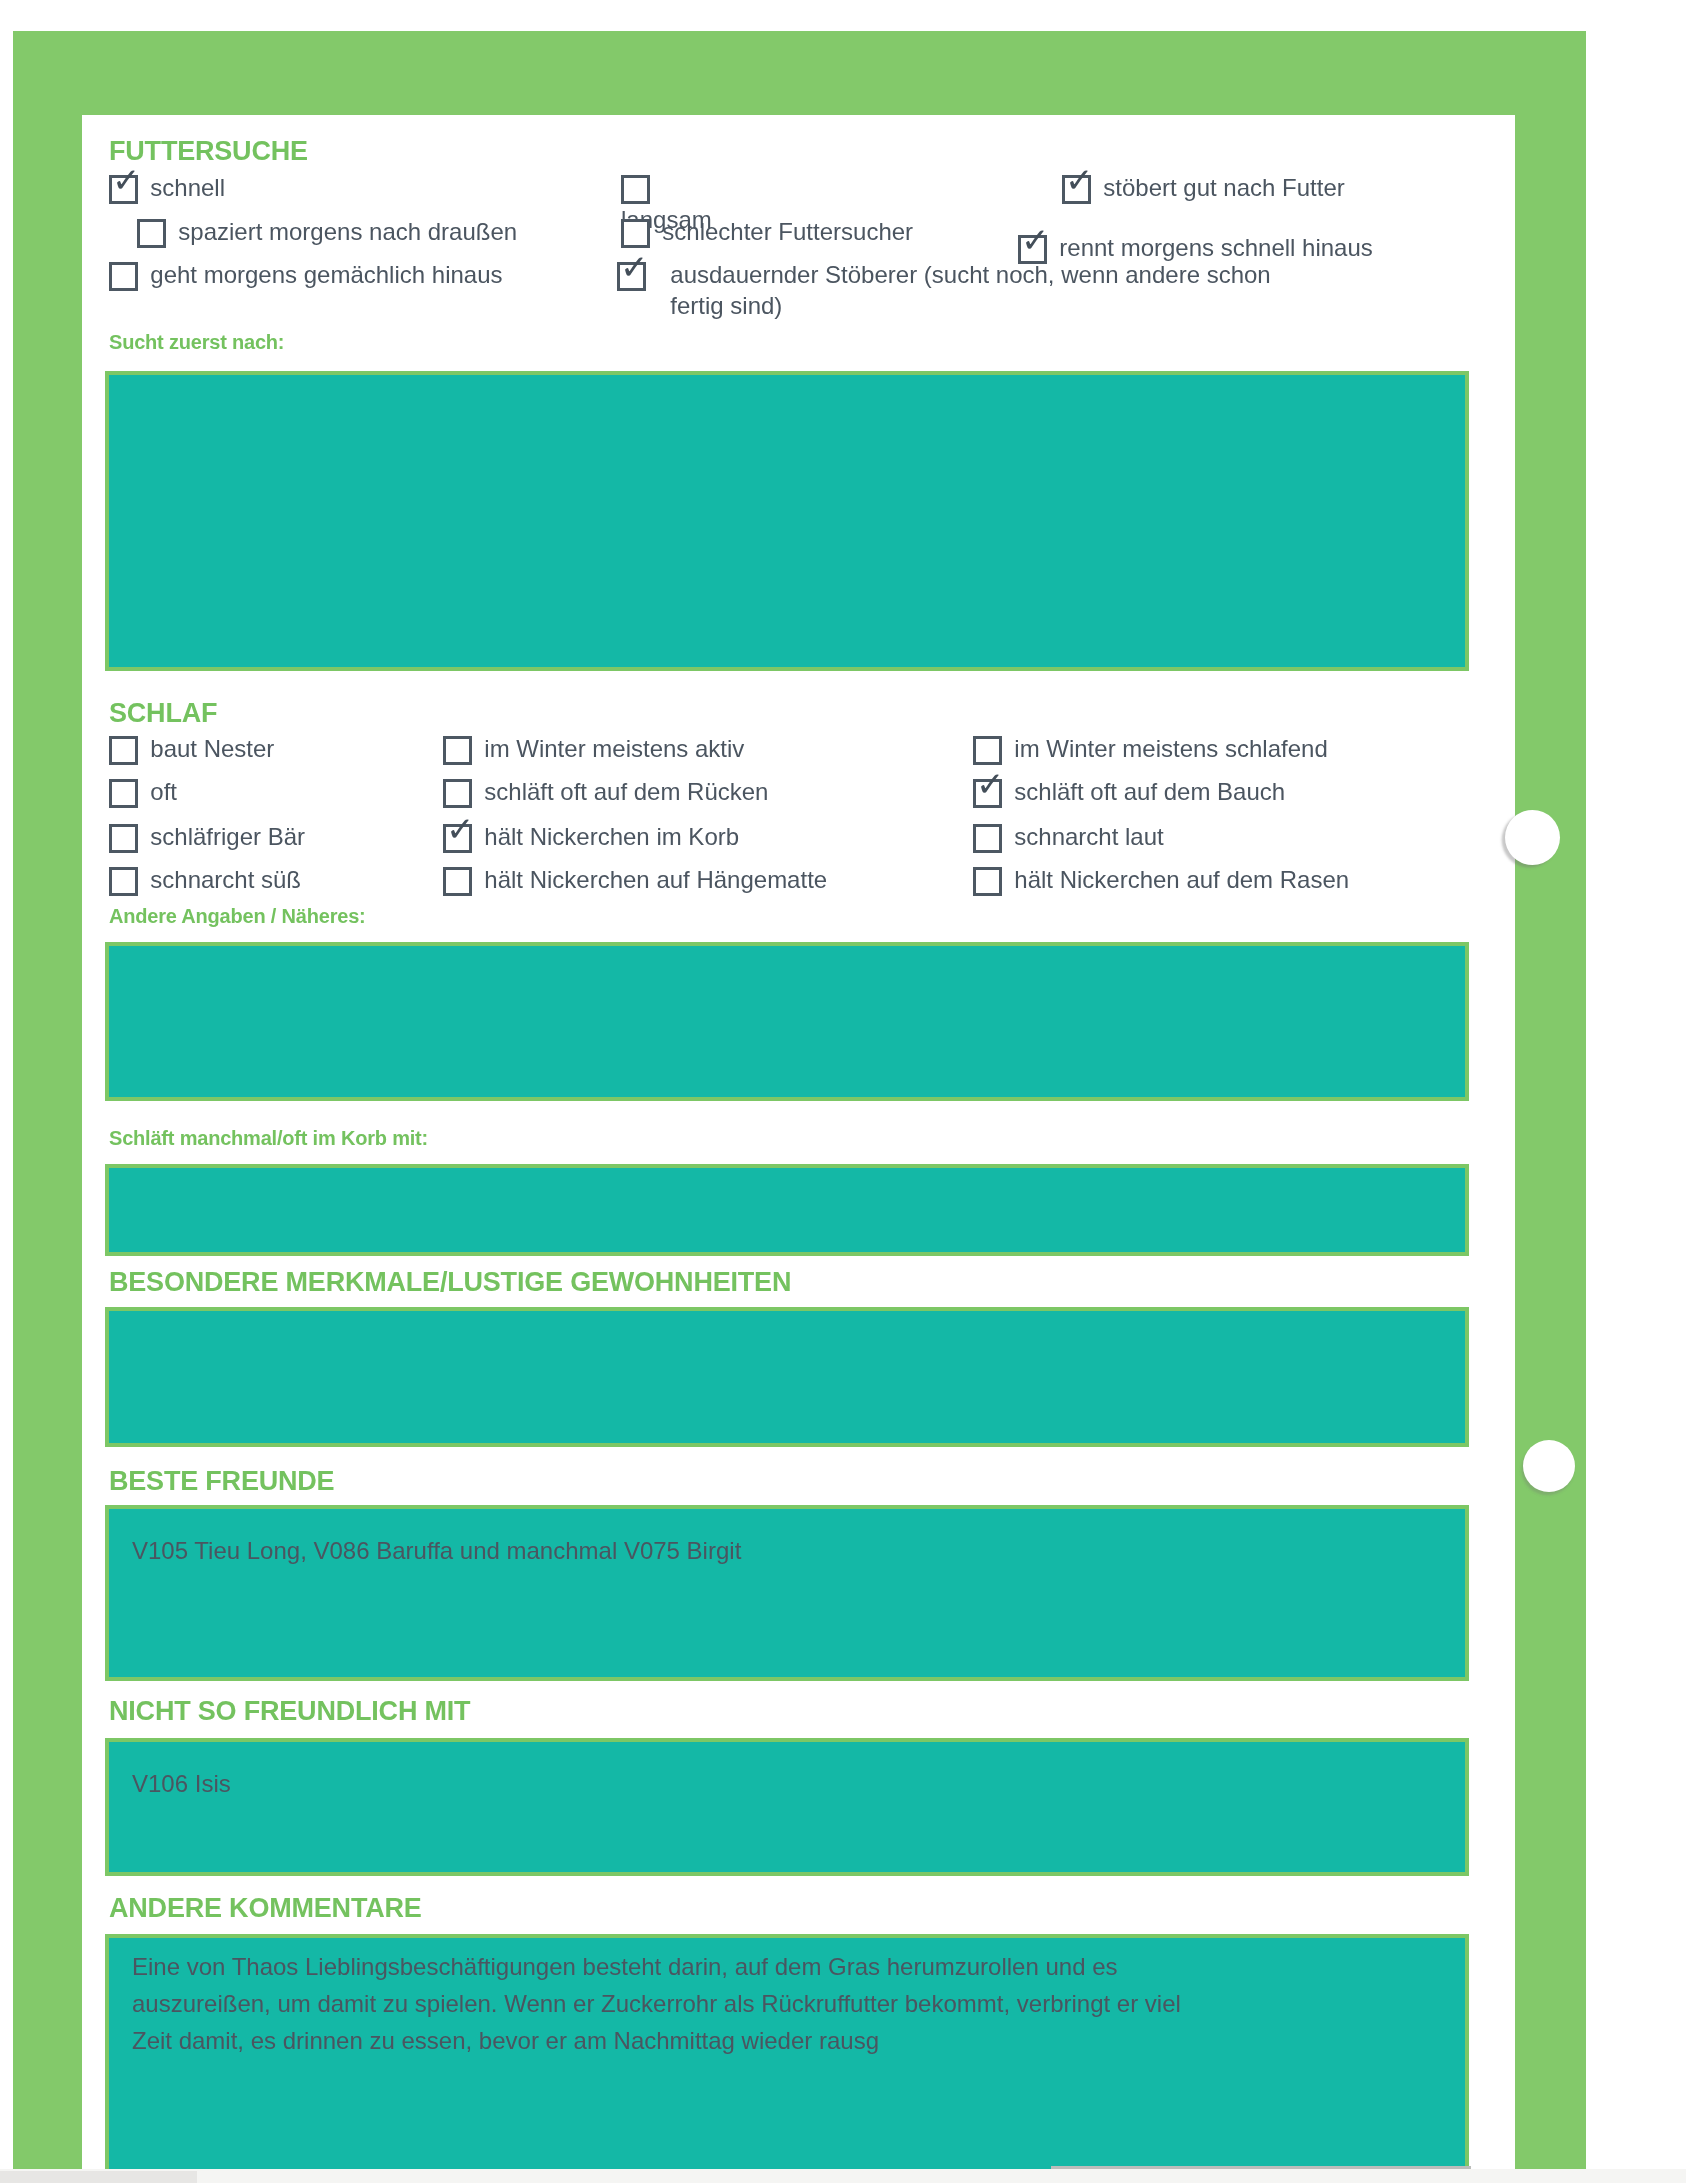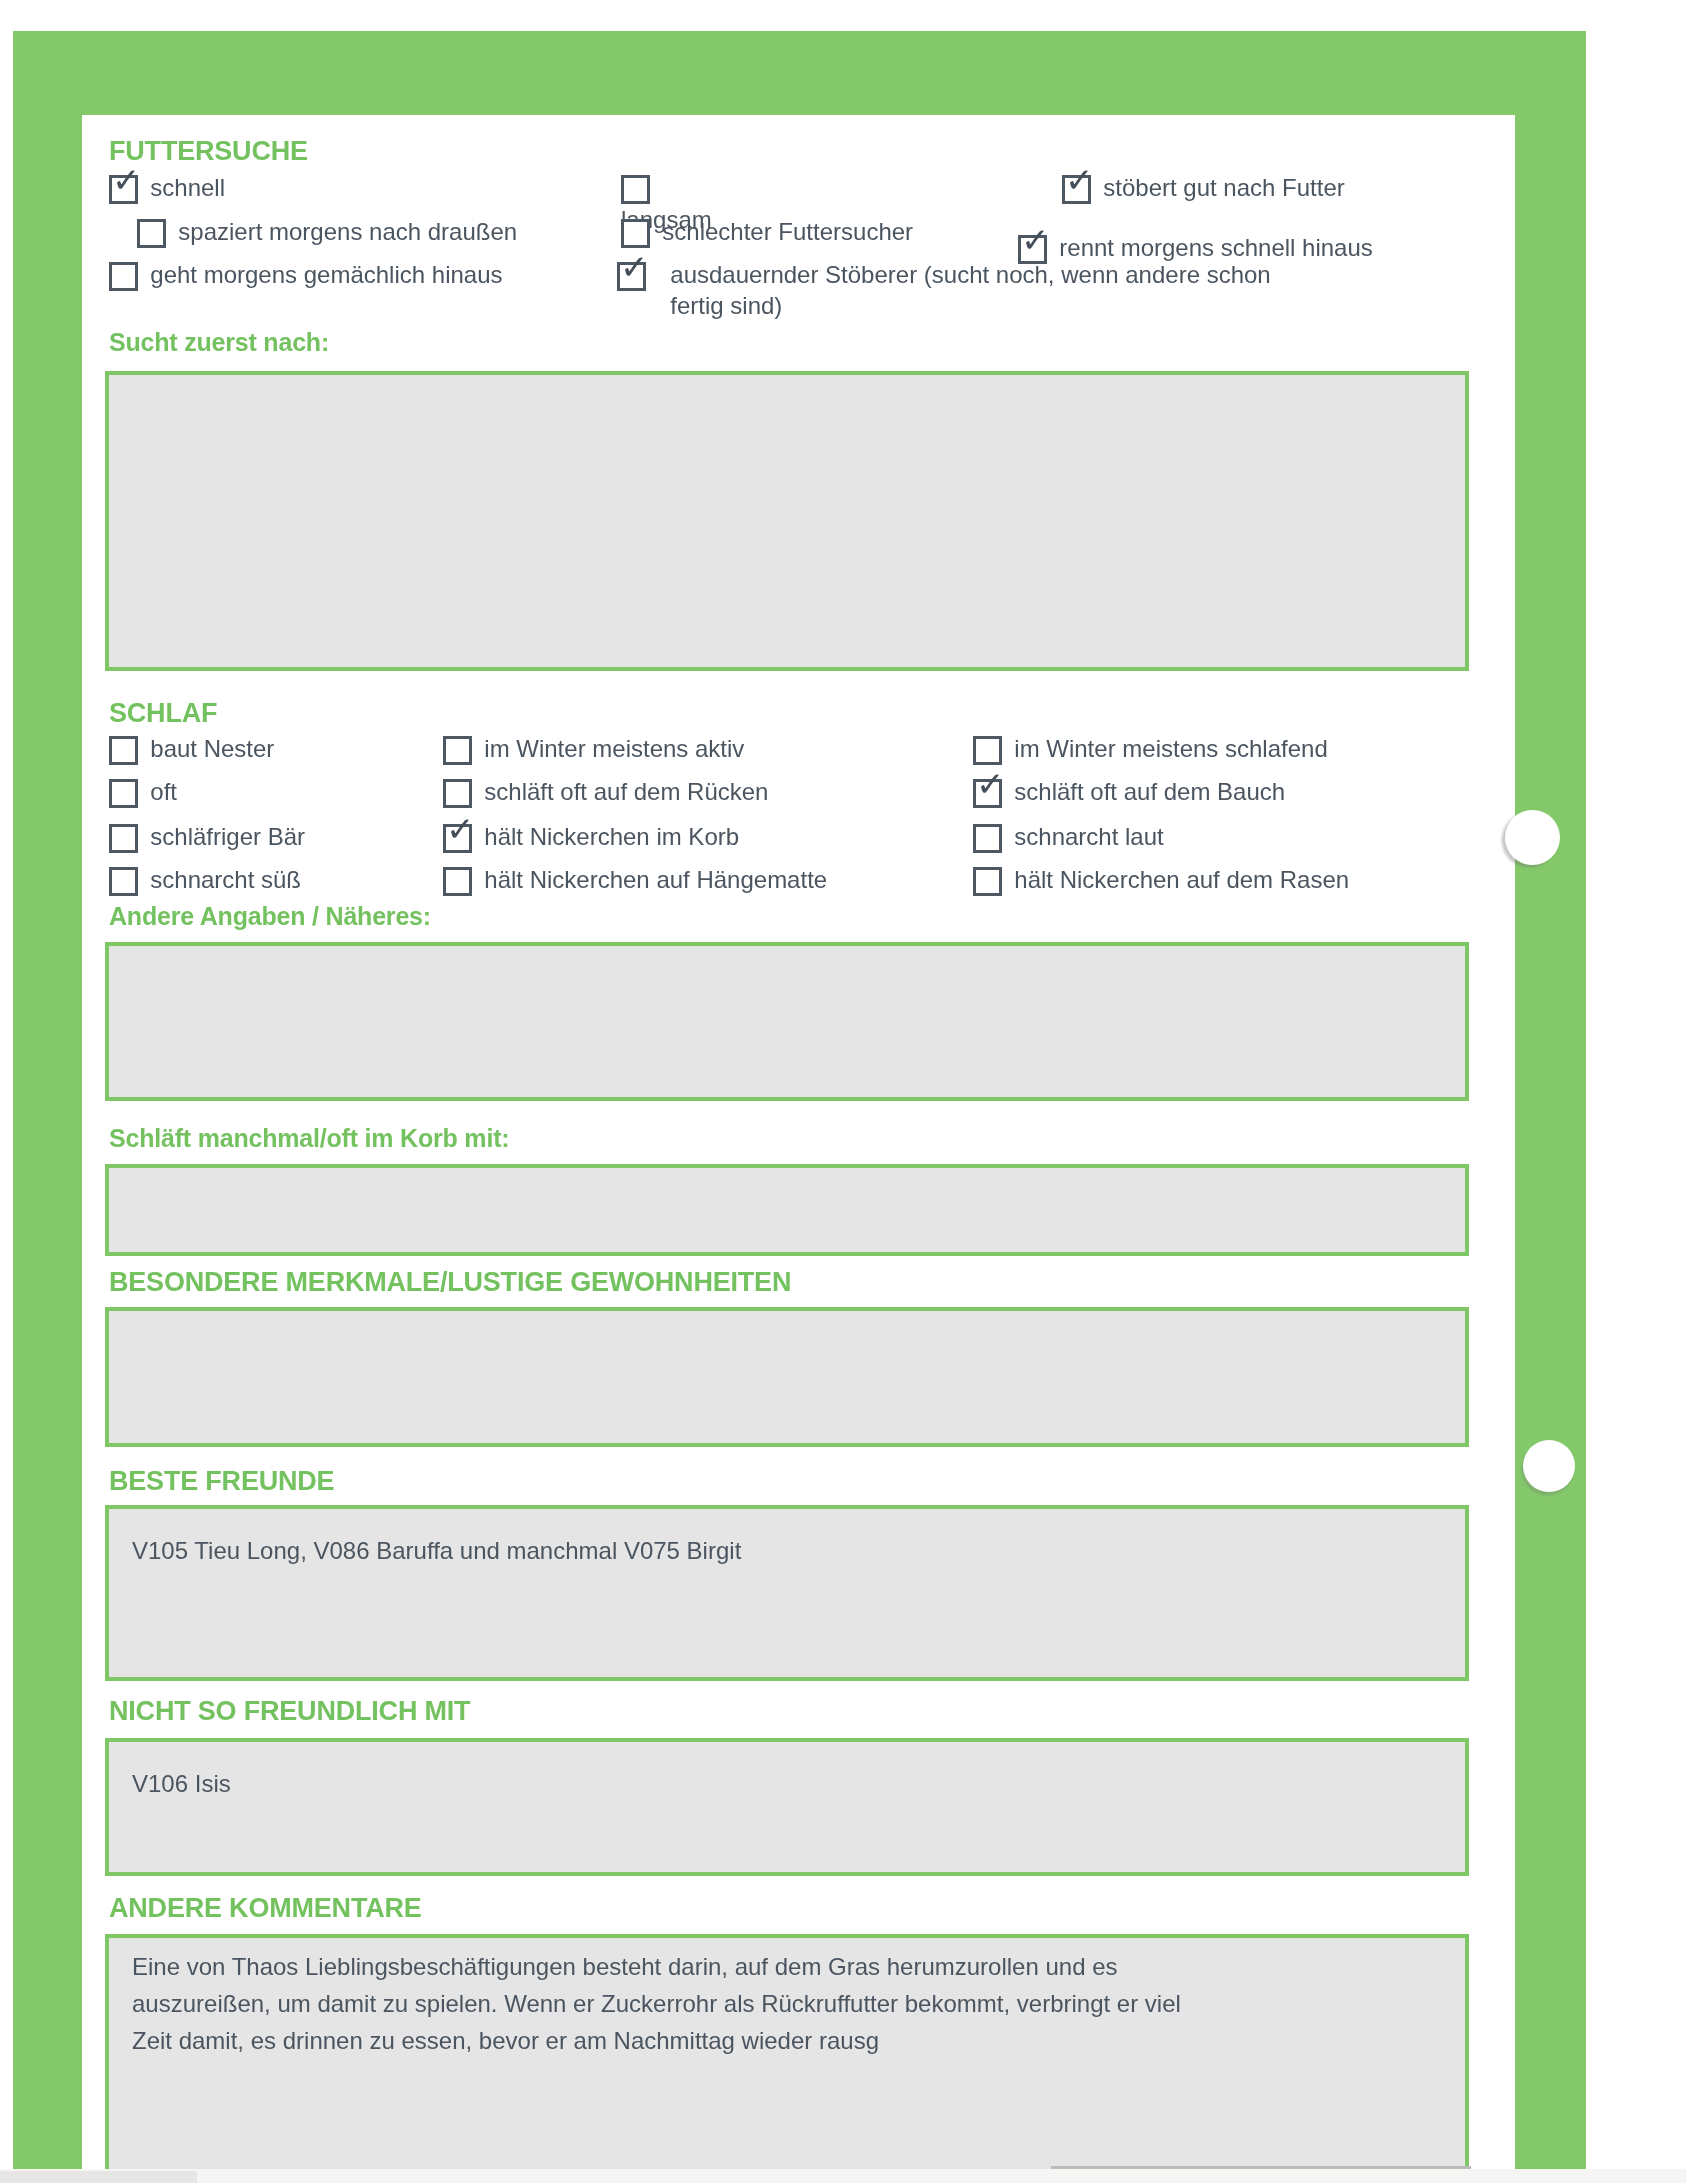--- a/index.html
+++ b/index.html
@@ -4,22 +4,22 @@
 <style>
   html,body{margin:0;padding:0;background:#ffffff;}
   #page{
     position:relative;width:1687px;height:2183px;background:#ffffff;
     overflow:hidden;font-family:"Liberation Sans",sans-serif;
     --green-frame:#83c96a;--green-heading:#74c25f;--green-border:#7dc765;--text:#4b5560;
   }
   .frame{position:absolute;background:var(--green-frame);}
   .h{position:absolute;margin:0;font-weight:bold;color:var(--green-heading);
      font-size:27px;line-height:31px;letter-spacing:-0.2px;white-space:nowrap;}
-  .sub{font-size:25px;}
-  .vbox{position:absolute;border:4.1px solid var(--green-border);background:#e5e5e5;box-sizing:border-box;}
+  .sub{font-size:20px;}
+  .vbox{position:absolute;border:4.1px solid var(--green-border);background:#14b8a6;box-sizing:border-box;}
   .vbox.no-bottom{border-bottom:none;}
   .vbox-text{padding:23px 26px 0 23px;font-size:24px;line-height:38px;color:var(--text);}
   .vbox-text.comment{padding-top:9.8px;max-width:1067px;line-height:37px;}
   .cb-item{position:absolute;display:flex;align-items:flex-start;
            color:var(--text);font-size:24px;line-height:31px;white-space:nowrap;}
   .cb-item.wrap{white-space:normal;}
   .cb{flex:0 0 auto;width:23px;height:23px;border:3.3px solid #4d5863;margin:2.5px 12.3px 0 0;
       position:relative;background:#ffffff;box-sizing:content-box;}
   .cb.checked::after{
       content:"\2713";position:absolute;left:0px;top:-12.3px;font-size:34px;font-weight:bold;

